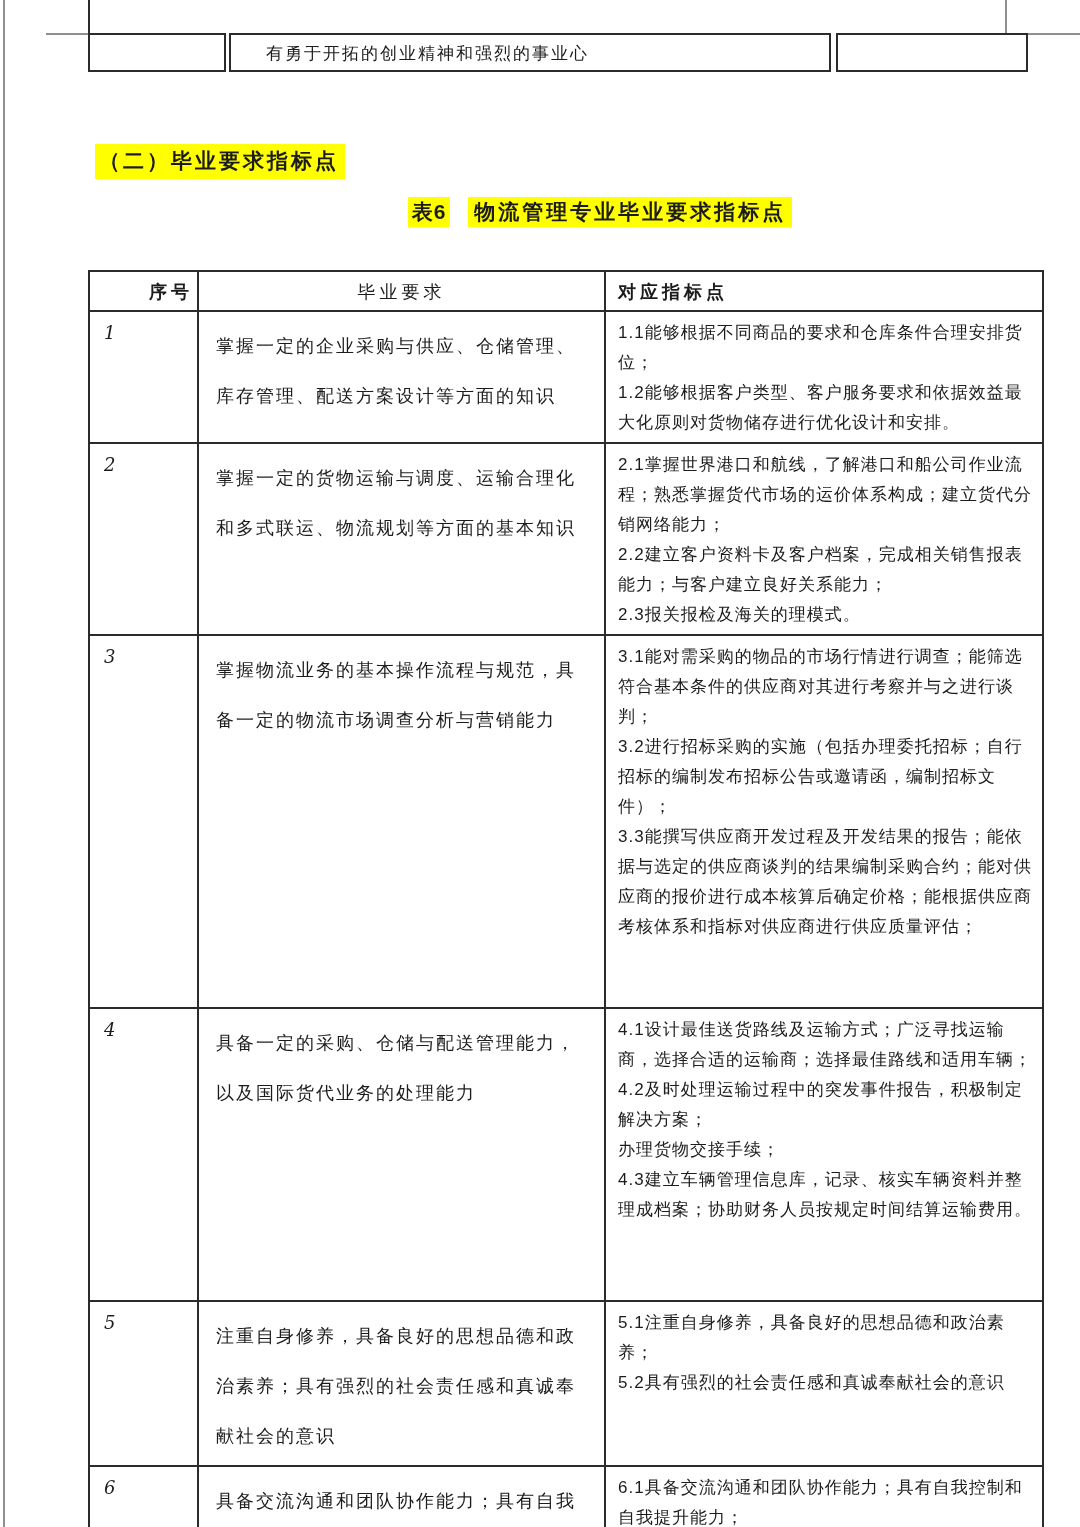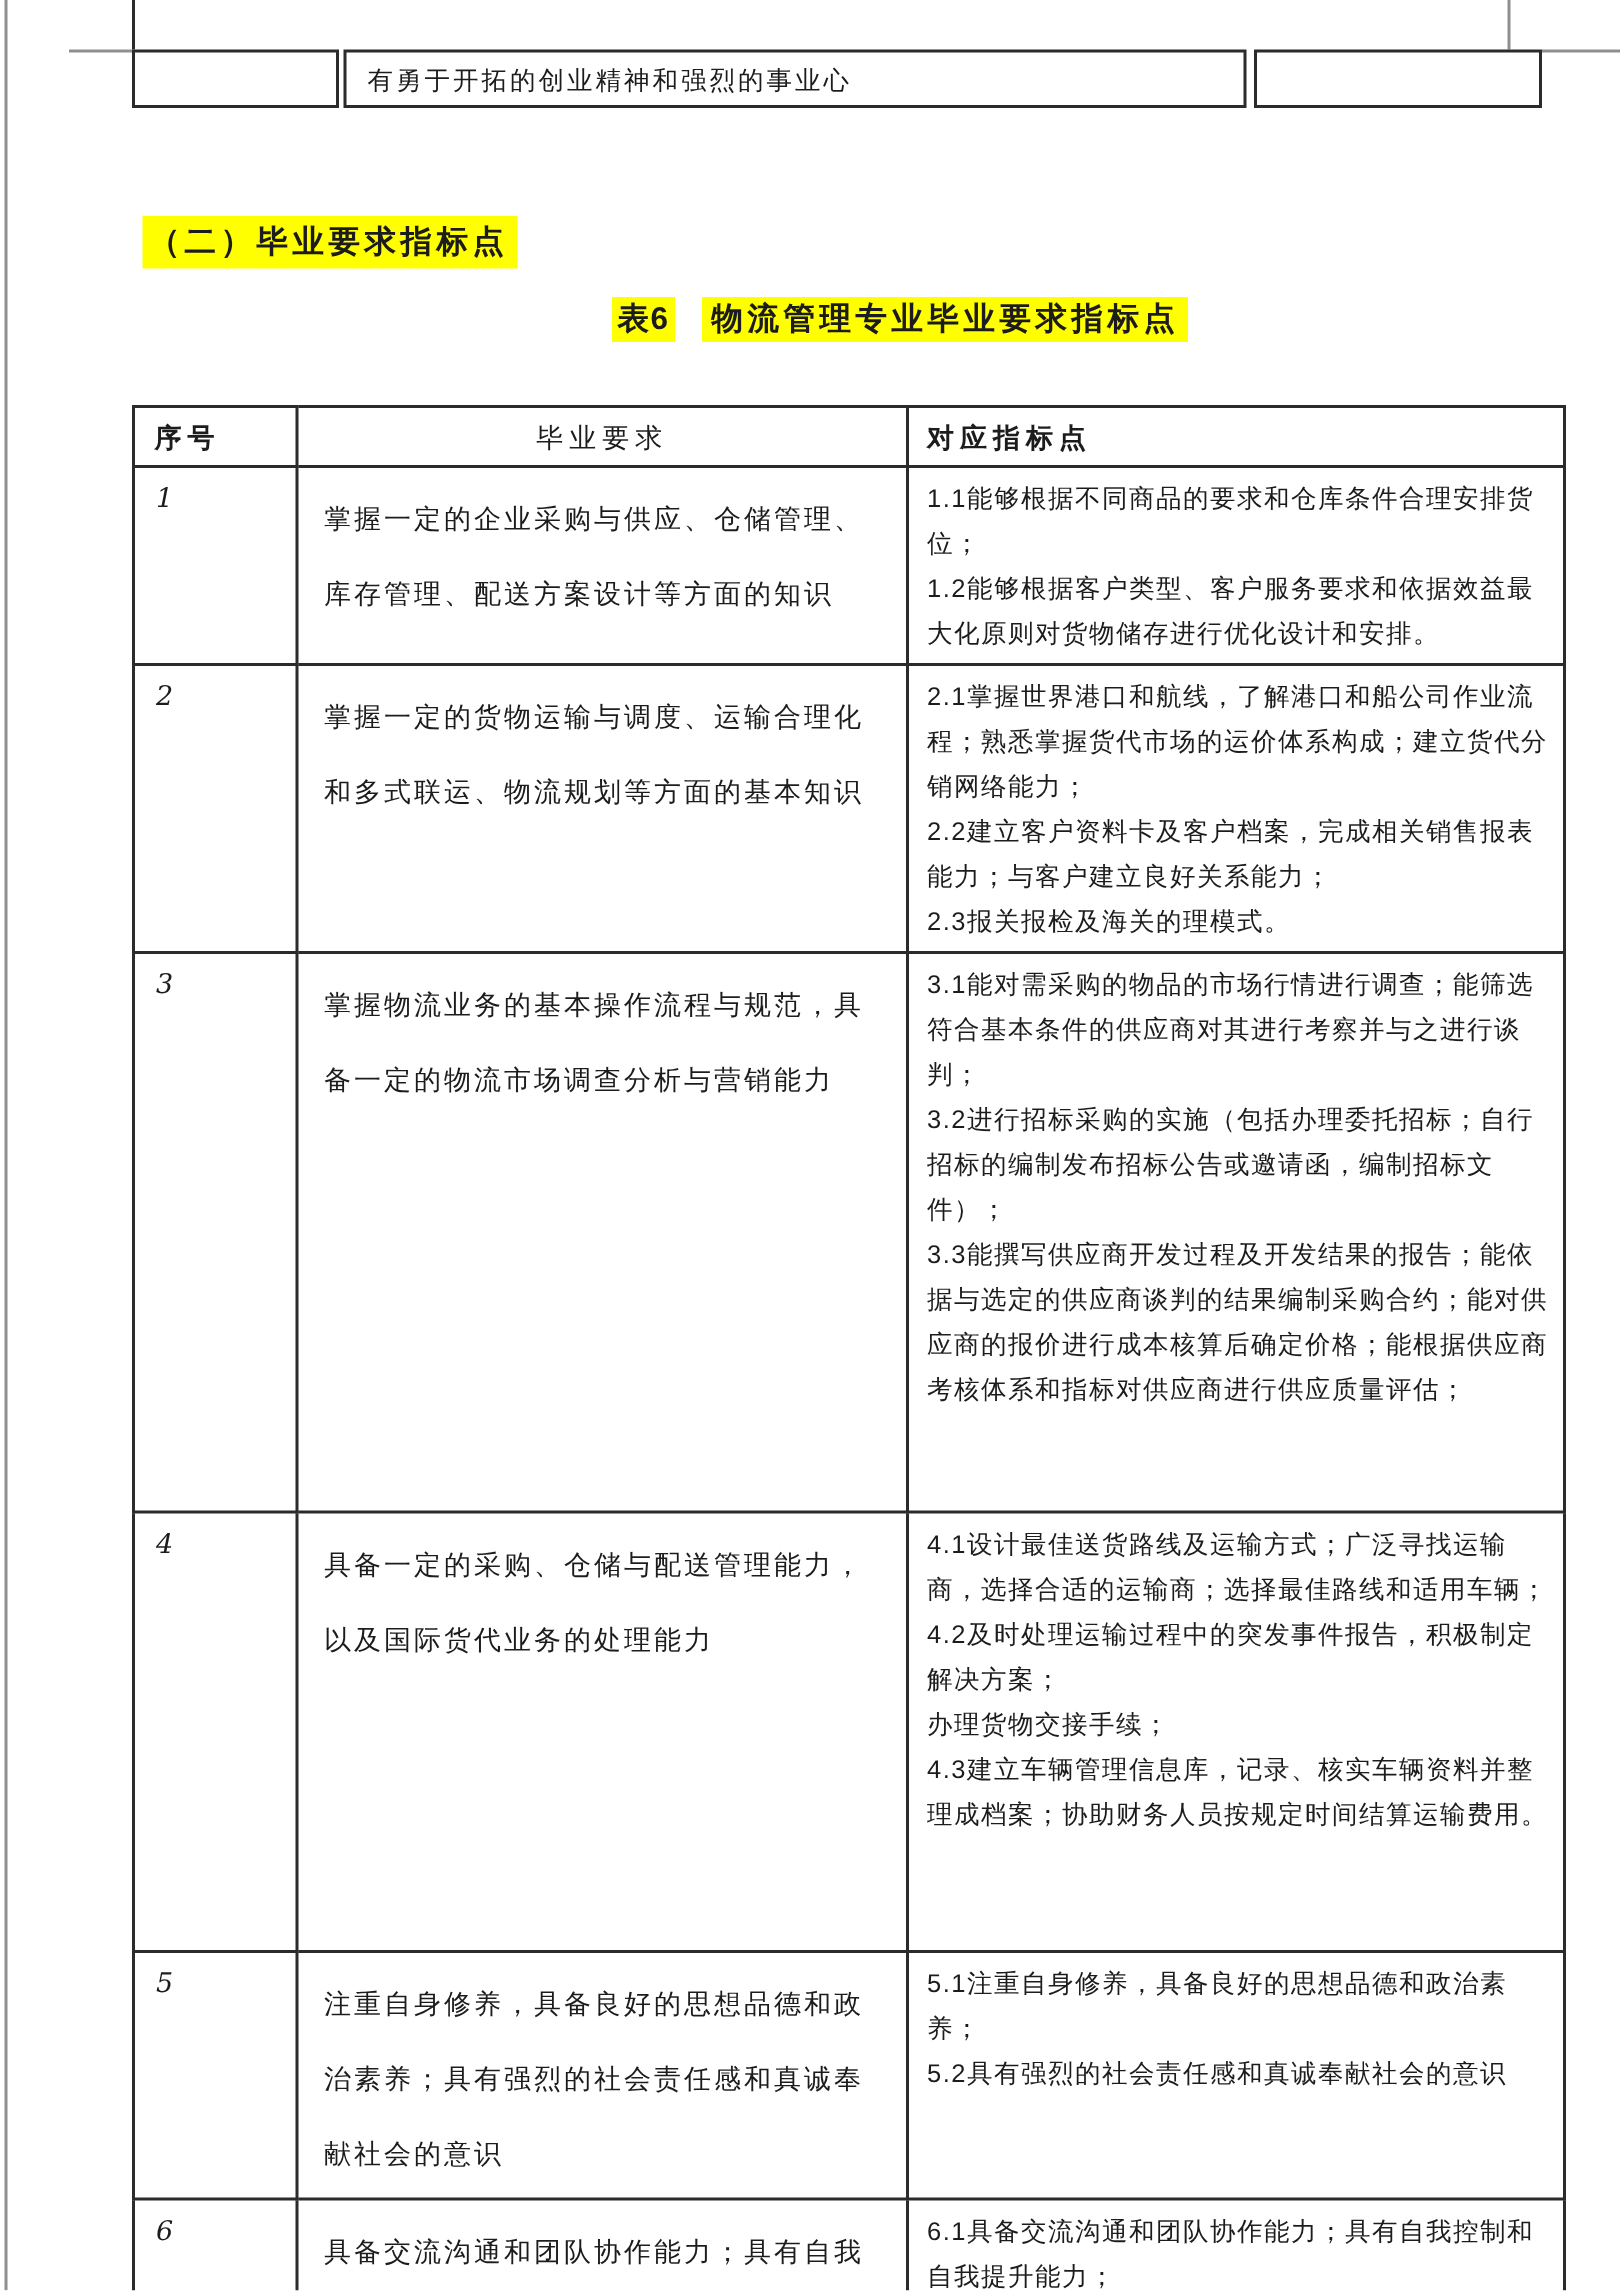--- a/index.html
+++ b/index.html
@@ -23,21 +23,21 @@
   .topcell{
     position:absolute;top:33px;height:39px;
     border:2px solid #2b2b2b;background:#fff;
     box-sizing:border-box;
   }
   .topcell.a{left:88px;width:138px;}
   .topcell.b{left:229px;width:602px;}
   .topcell.c{left:836px;width:192px;}
   .topcell.b .txt{
     display:block;padding:7px 0 0 14px;
-    font-size:17px;line-height:24px;letter-spacing:2px;
+    font-size:17px;line-height:24px;letter-spacing:2px;margin-left:21px;
   }
 
   
   .hl{background:#ffff00;}
   .section-heading{
     position:absolute;left:95px;top:144px;
     font-size:21px;font-weight:bold;letter-spacing:3px;
     padding:3px 6px 4px 4px;
   }
   .caption-wrap{
@@ -52,21 +52,21 @@
     position:absolute;left:88px;top:270px;
     width:940px;border-collapse:collapse;table-layout:fixed;
     background:#fff;
   }
   table.main th, table.main td{
     border:2px solid #2b2b2b;
     vertical-align:top;
     box-sizing:border-box;
     overflow:hidden;
   }
-  th.h-no{width:109px;text-align:left;font-size:18px;font-weight:bold;padding:8px 4px 4px 13px;letter-spacing:4px;}
+  th.h-no{width:109px;text-align:right;font-size:18px;font-weight:bold;padding:8px 4px 4px 13px;letter-spacing:4px;}
   th.h-req{width:407px;text-align:center;font-size:18px;font-weight:normal;padding:8px 4px 4px 4px;letter-spacing:4px;}
   th.h-ind{width:438px;text-align:left;font-size:18px;font-weight:bold;padding:8px 4px 4px 12px;letter-spacing:4px;}
   td.no{
     font-family:"DejaVu Serif", serif;font-style:italic;
     font-size:18px;padding:10px 0 0 14px;
   }
   td.req{
     font-size:18px;line-height:50px;letter-spacing:2px;
     padding:9px 14px 4px 17px;white-space:pre-line;
   }

